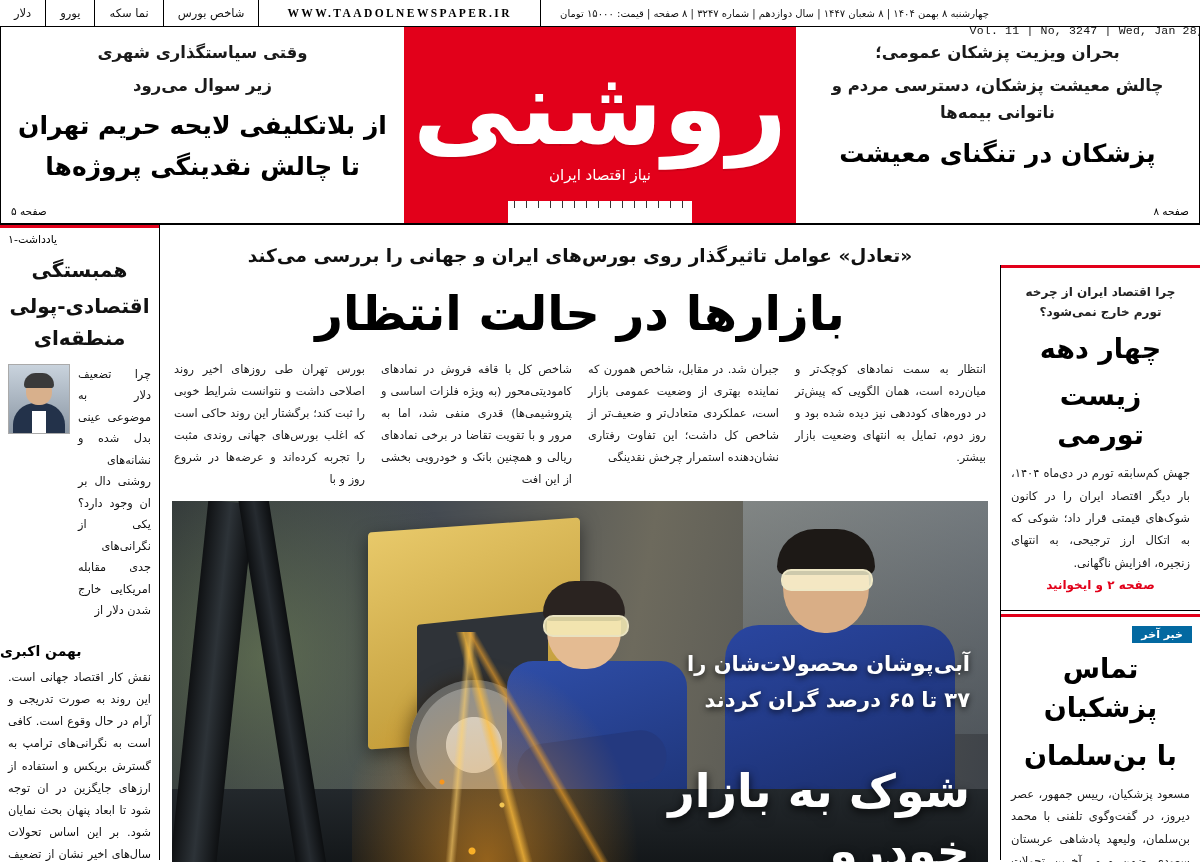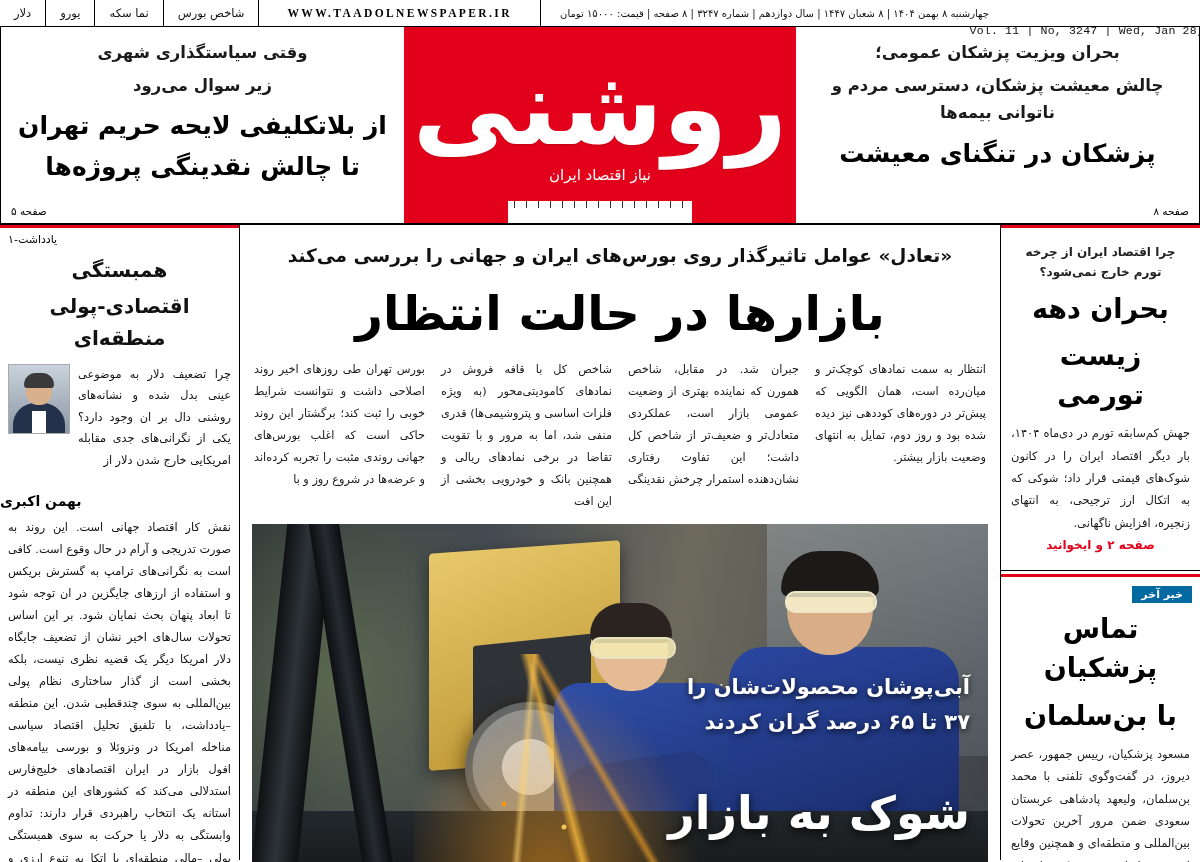--- a/index.html
+++ b/index.html
@@ -123,23 +123,23 @@
     padding: 2px 2px 0;
   }
   .mast-footer {
     position: absolute; bottom: 6px; font-size: 10.5px; color: #000;
   }
   .mast-left .mast-footer { left: 10px; }
   .mast-right .mast-footer { right: 10px; margin-top: 40px; }
 
   
   .body-grid { display: flex; height: 635px; }
-  .col-right { width: 200px; border-left: 1px solid #000; padding: 0; }
+  .col-right { width: 200px; border-left: 1px solid #000; padding: 0; margin-top: 40px; }
   .col-center { flex: 1; padding: 0; }
-  .col-left { width: 240px; border-right: 1px solid #000; }
+  .col-left { width: 160px; border-right: 1px solid #000; }
 
   
   .rule-red { height: 3px; background: #e2001a; margin: 0; }
   .box { padding: 8px 10px 10px; }
   .box-eyebrow {
     font-size: 12px; text-align: center; line-height: 1.7;
     color: #222; padding: 6px 6px 2px; font-weight: bold;
   }
   .box-title {
     font-size: 27px; font-weight: bold; text-align: center;
@@ -424,21 +424,21 @@
       <div class="mast-footer">صفحه ۵</div>
     </div>
   </div>
 
   <div class="body-grid">
 
     <div class="col-right">
       <div class="rule-red"></div>
       <div class="box">
         <div class="box-eyebrow">چرا اقتصاد ایران از چرخه تورم خارج نمی‌شود؟</div>
-        <div class="box-title">بحران دهه</div>
+        <div class="box-title">چهار دهه</div>
         <div class="box-title" style="padding-top:0">زیست تورمی</div>
         <div class="box-text">جهش کم‌سابقه تورم در دی‌ماه ۱۴۰۴، بار دیگر اقتصاد ایران را در کانون شوک‌های قیمتی قرار داد؛ شوکی که به اتکال ارز تر‌جیحی، به انتهای زنجیره، افزایش ناگهانی.</div>
         <div class="more-link">صفحه ۲ و ایخوانید</div>
       </div>
       <div class="hr-thin"></div>
       <div class="rule-red" style="margin-top:3px"></div>
       <div class="label-row">
         <span class="label-tag">خبر آخر</span>
       </div>
       <div class="box" style="padding-top:2px">

